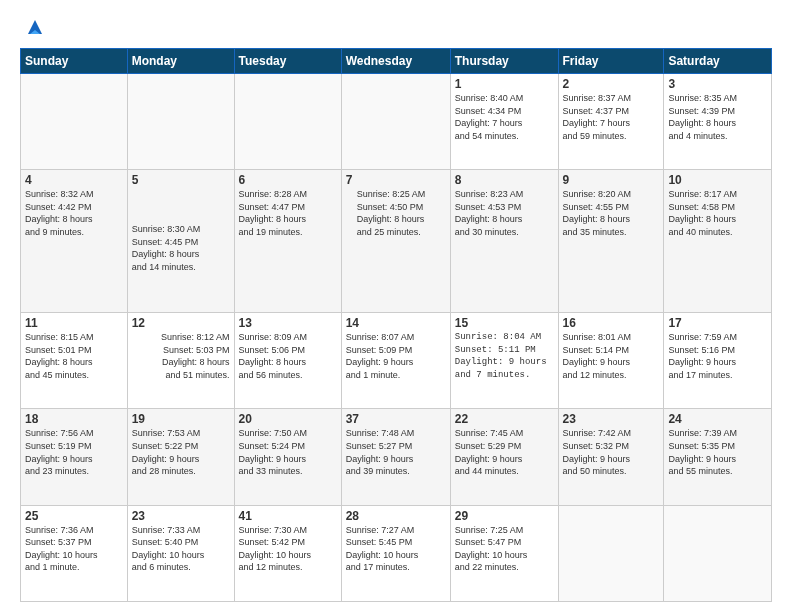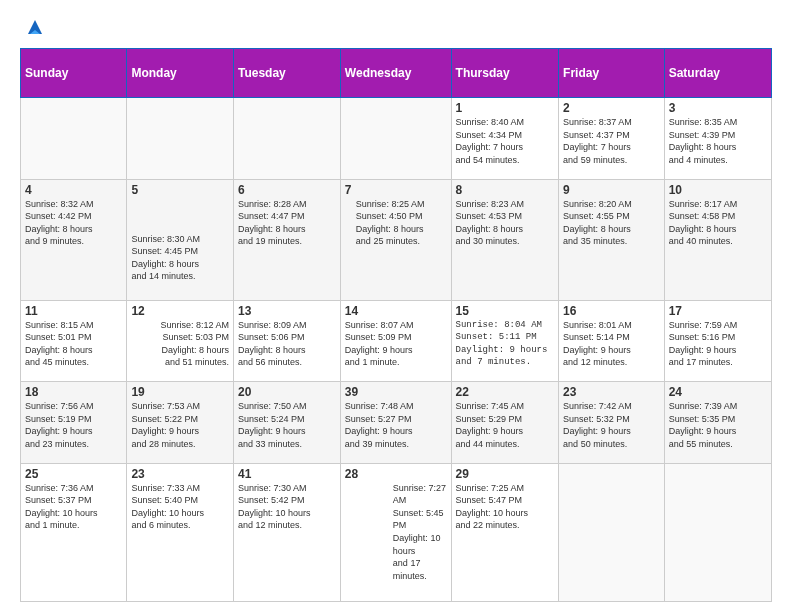--- a/index.html
+++ b/index.html
@@ -53,25 +53,25 @@
     .title-location {
       font-size: 14px;
       color: #555;
     }
     .calendar {
       width: 100%;
       border-collapse: collapse;
       flex: 1;
     }
     .calendar th {
-      background: #a21caf;
+      background: #0c4a6e;
       color: #fff;
       font-size: 12px;
       font-weight: bold;
-      padding: 17px 4px;
+      padding: 5px 4px;
       text-align: left;
       border: 1px solid #1565c0;
     }
     .calendar td {
       border: 1px solid #ccc;
       vertical-align: top;
       padding: 3px 4px;
       width: 113px;
       font-size: 9.5px;
       color: #333;
@@ -274,21 +274,21 @@
 and 28 minutes.</div>
           </td>
           <td>
             <span class="day-num">20</span>
             <div class="day-info" style="white-space: pre-line;">Sunrise: 7:50 AM
 Sunset: 5:24 PM
 Daylight: 9 hours
 and 33 minutes.</div>
           </td>
           <td>
-            <span class="day-num">39</span>
+            <span class="day-num">37</span>
             <div class="day-info" style="white-space: pre-line;">Sunrise: 7:48 AM
 Sunset: 5:27 PM
 Daylight: 9 hours
 and 39 minutes.</div>
           </td>
           <td>
             <span class="day-num">22</span>
             <div class="day-info" style="white-space: pre-line;">Sunrise: 7:45 AM
 Sunset: 5:29 PM
 Daylight: 9 hours
@@ -326,21 +326,21 @@
           </td>
           <td>
             <span class="day-num">41</span>
             <div class="day-info" style="white-space: pre-line;">Sunrise: 7:30 AM
 Sunset: 5:42 PM
 Daylight: 10 hours
 and 12 minutes.</div>
           </td>
           <td>
             <span class="day-num">28</span>
-            <div class="day-info" style="white-space: pre-line; margin-left: 48px;">Sunrise: 7:27 AM
+            <div class="day-info" style="white-space: pre-line;">Sunrise: 7:27 AM
 Sunset: 5:45 PM
 Daylight: 10 hours
 and 17 minutes.</div>
           </td>
           <td>
             <span class="day-num">29</span>
             <div class="day-info" style="white-space: pre-line;">Sunrise: 7:25 AM
 Sunset: 5:47 PM
 Daylight: 10 hours
 and 22 minutes.</div>

